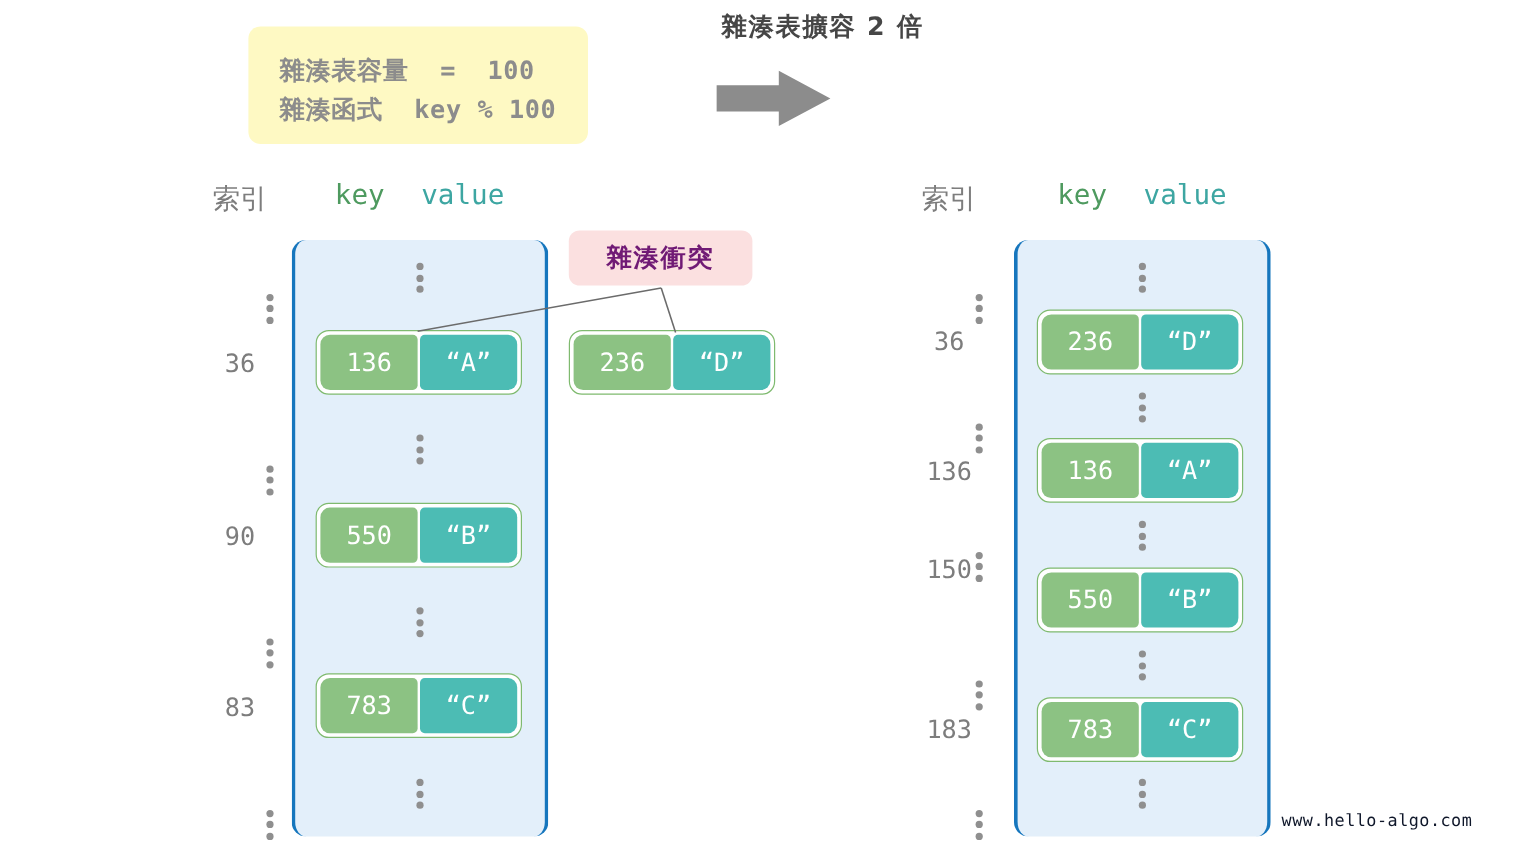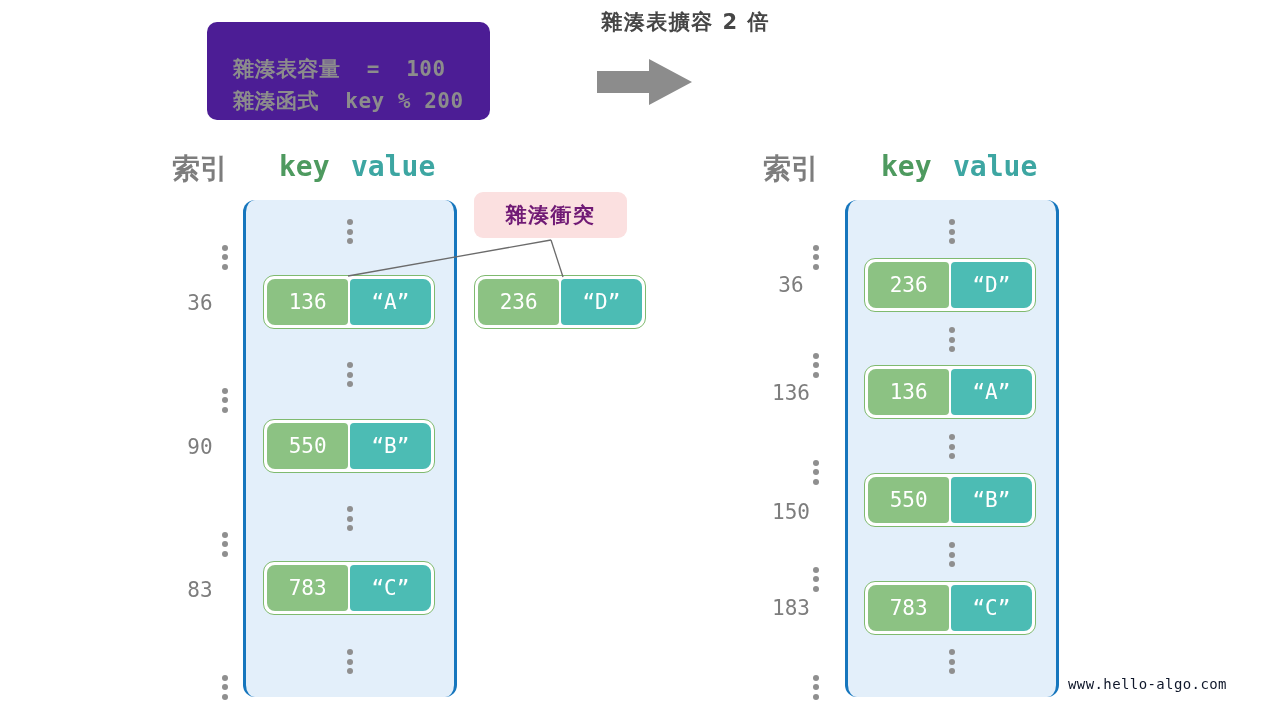--- a/index.html
+++ b/index.html
@@ -17,23 +17,23 @@
   .stage {
     position: absolute;
     left: 0; top: 0;
     width: 1280px;
     height: 720px;
   }
 
   
   .info-box {
     position: absolute;
-    background: #4c1d95;
+    background: #fef9c3;
     border-radius: 10px;
-    padding: 32px 26px 16px 26px;
+    padding: 22px 26px 16px 26px;
     box-sizing: border-box;
   }
   .info-line {
     font-family: "DejaVu Sans Mono", "Liberation Mono", monospace;
     font-size: 21px;
     font-weight: bold;
     color: #8c8c8c;
     line-height: 1.52;
     white-space: pre;
     letter-spacing: 0.5px;
@@ -58,22 +58,22 @@
   .arrow-wrap {
     margin-top: 22px;
     display: flex;
     justify-content: center;
   }
 
   
   .col-head {
     position: absolute;
     font-family: "DejaVu Sans Mono", "Liberation Mono", monospace;
-    font-size: 28px;
-    font-weight: bold;
+    font-size: 23px;
+    font-weight: normal;
     white-space: pre;
   }
   .head-index { color: #7d7d7d; }
   .head-key   { color: #4e9a5f; }
   .head-value { color: #3da6a2; }
 
   
   .bucket-container {
     position: absolute;
     background: #e3effa;
@@ -183,21 +183,21 @@
     white-space: nowrap;
   }
 </style>
 </head>
 <body>
 
 <div class="stage">
 
   <div class="info-box" id="info-left">
     <div class="info-line">雜湊表容量  =  100</div>
-    <div class="info-line">雜湊函式  key % 200</div>
+    <div class="info-line">雜湊函式  key % 100</div>
   </div>
 
   <div id="transition">
     <div id="transition-label">雜湊表擴容 2 倍</div>
     <div class="arrow-wrap">
       <svg width="96" height="48" viewBox="0 0 96 48">
         <polygon points="0,13 52,13 52,1 95,24 52,47 52,35 0,35" fill="#8c8c8c"></polygon>
       </svg>
     </div>
   </div>
@@ -288,21 +288,21 @@
     <span class="vdots" style="position:relative; display:inline-flex; vertical-align:middle;"><i></i><i></i><i></i></span>
   </div>
   <div class="row-index" style="left:752px; top:273px; width:78px;">36</div>
   <div class="row-index" style="left:752px; top:328px; width:78px;">
     <span class="vdots" style="position:relative; display:inline-flex; vertical-align:middle;"><i></i><i></i><i></i></span>
   </div>
   <div class="row-index" style="left:752px; top:381px; width:78px;">136</div>
   <div class="row-index" style="left:752px; top:435px; width:78px;">
     <span class="vdots" style="position:relative; display:inline-flex; vertical-align:middle;"><i></i><i></i><i></i></span>
   </div>
-  <div class="row-index" style="left:752px; top:500px; width:78px;text-align:center;">150</div>
+  <div class="row-index" style="left:752px; top:463px; width:78px;text-align:center;">150</div>
   <div class="row-index" style="left:752px; top:542px; width:78px;">
     <span class="vdots" style="position:relative; display:inline-flex; vertical-align:middle;"><i></i><i></i><i></i></span>
   </div>
   <div class="row-index" style="left:752px; top:596px; width:78px;">183</div>
   <div class="row-index" style="left:752px; top:650px; width:78px;">
     <span class="vdots" style="position:relative; display:inline-flex; vertical-align:middle;"><i></i><i></i><i></i></span>
   </div>
 
   <div class="vdots" style="left:948px; top:219px;">
       <i></i>

